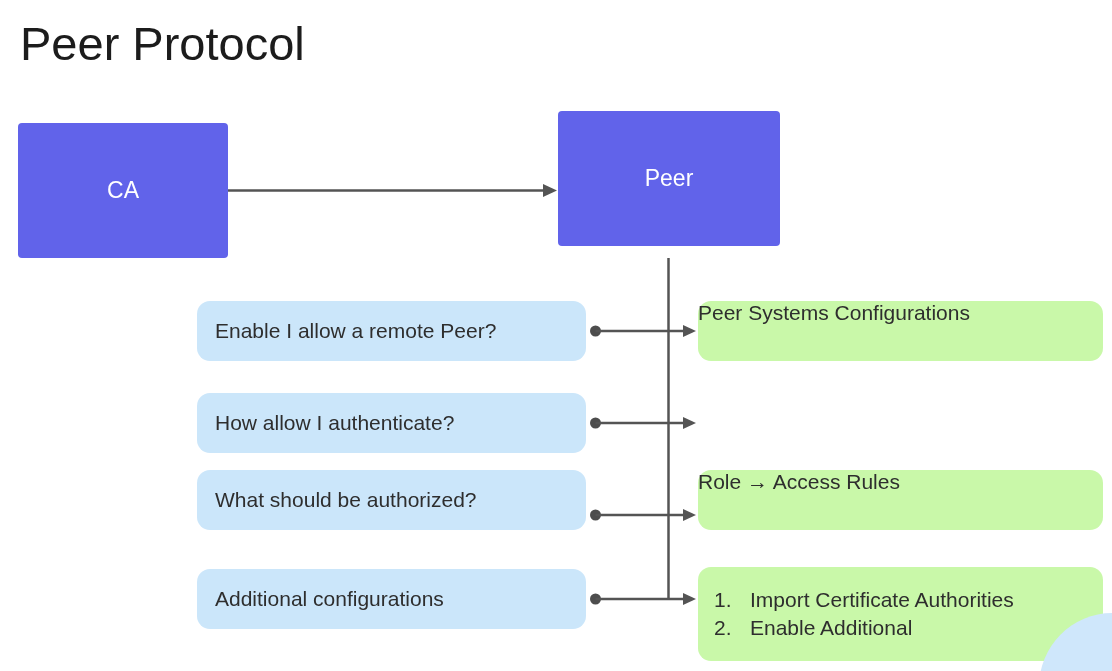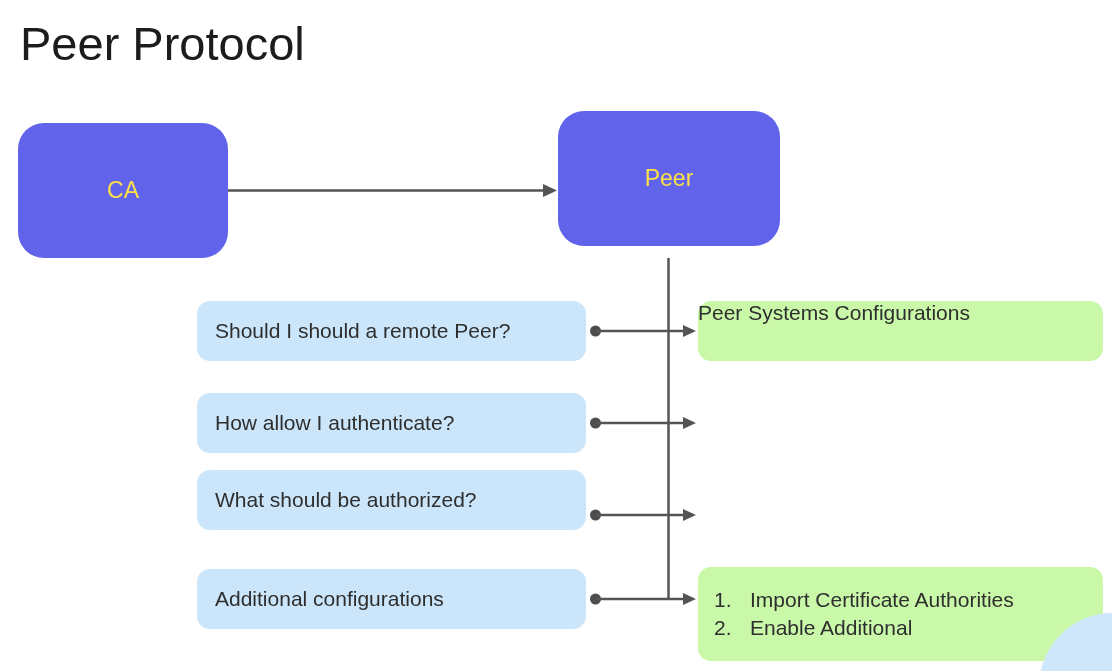--- a/index.html
+++ b/index.html
@@ -29,22 +29,22 @@
   .connectors {
     position: absolute;
     left: 0;
     top: 0;
     width: 1112px;
     height: 671px;
   }
   .node {
     position: absolute;
     background: #6163ea;
-    border-radius: 26px;
-    color: #fde047;
+    border-radius: 4px;
+    color: #ffffff;
     font-size: 23px;
     display: flex;
     align-items: center;
     justify-content: center;
   }
   .node-ca   { left: 18px;  top: 107px; width: 210px; height: 135px; }
   .node-peer { left: 558px; top: 95px; width: 222px; height: 135px; }
   .qbox {
     position: absolute;
     left: 197px;
@@ -134,32 +134,35 @@
   </svg>
 
   <div class="node node-ca">
     <span>CA</span>
   </div>
   <div class="node node-peer">
     <span>Peer</span>
   </div>
 
   <div class="qbox r1">
-    <span>Should I should a remote Peer?</span>
+    <span>Enable I allow a remote Peer?</span>
   </div>
   <div class="abox r1">
     <span>Peer Systems Configurations</span>
   </div>
 
   <div class="qbox r2">
     <span>How allow I authenticate?</span>
   </div>
 
   <div class="qbox r3">
     <span>What should be authorized?</span>
+  </div>
+  <div class="abox r3">
+    <span>Role  →  Access Rules</span>
   </div>
 
   <div class="qbox r4">
     <span>Additional configurations</span>
   </div>
   <div class="abox r4">
     <div class="list-item">
       <span class="num">1.</span>
       <span>Import Certificate Authorities</span>
     </div>

